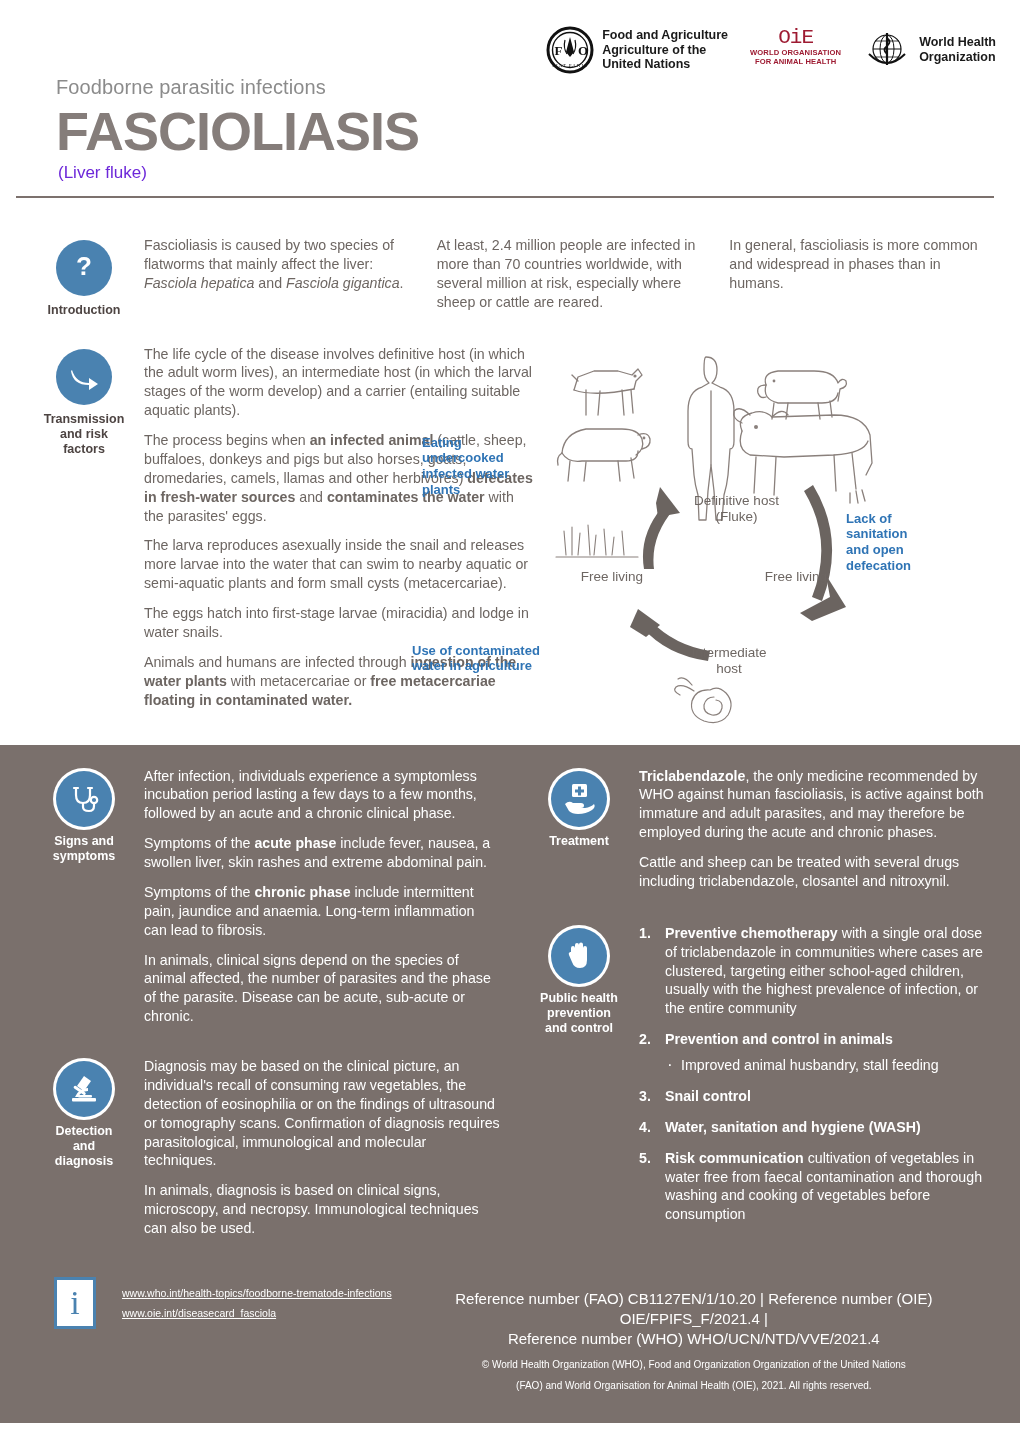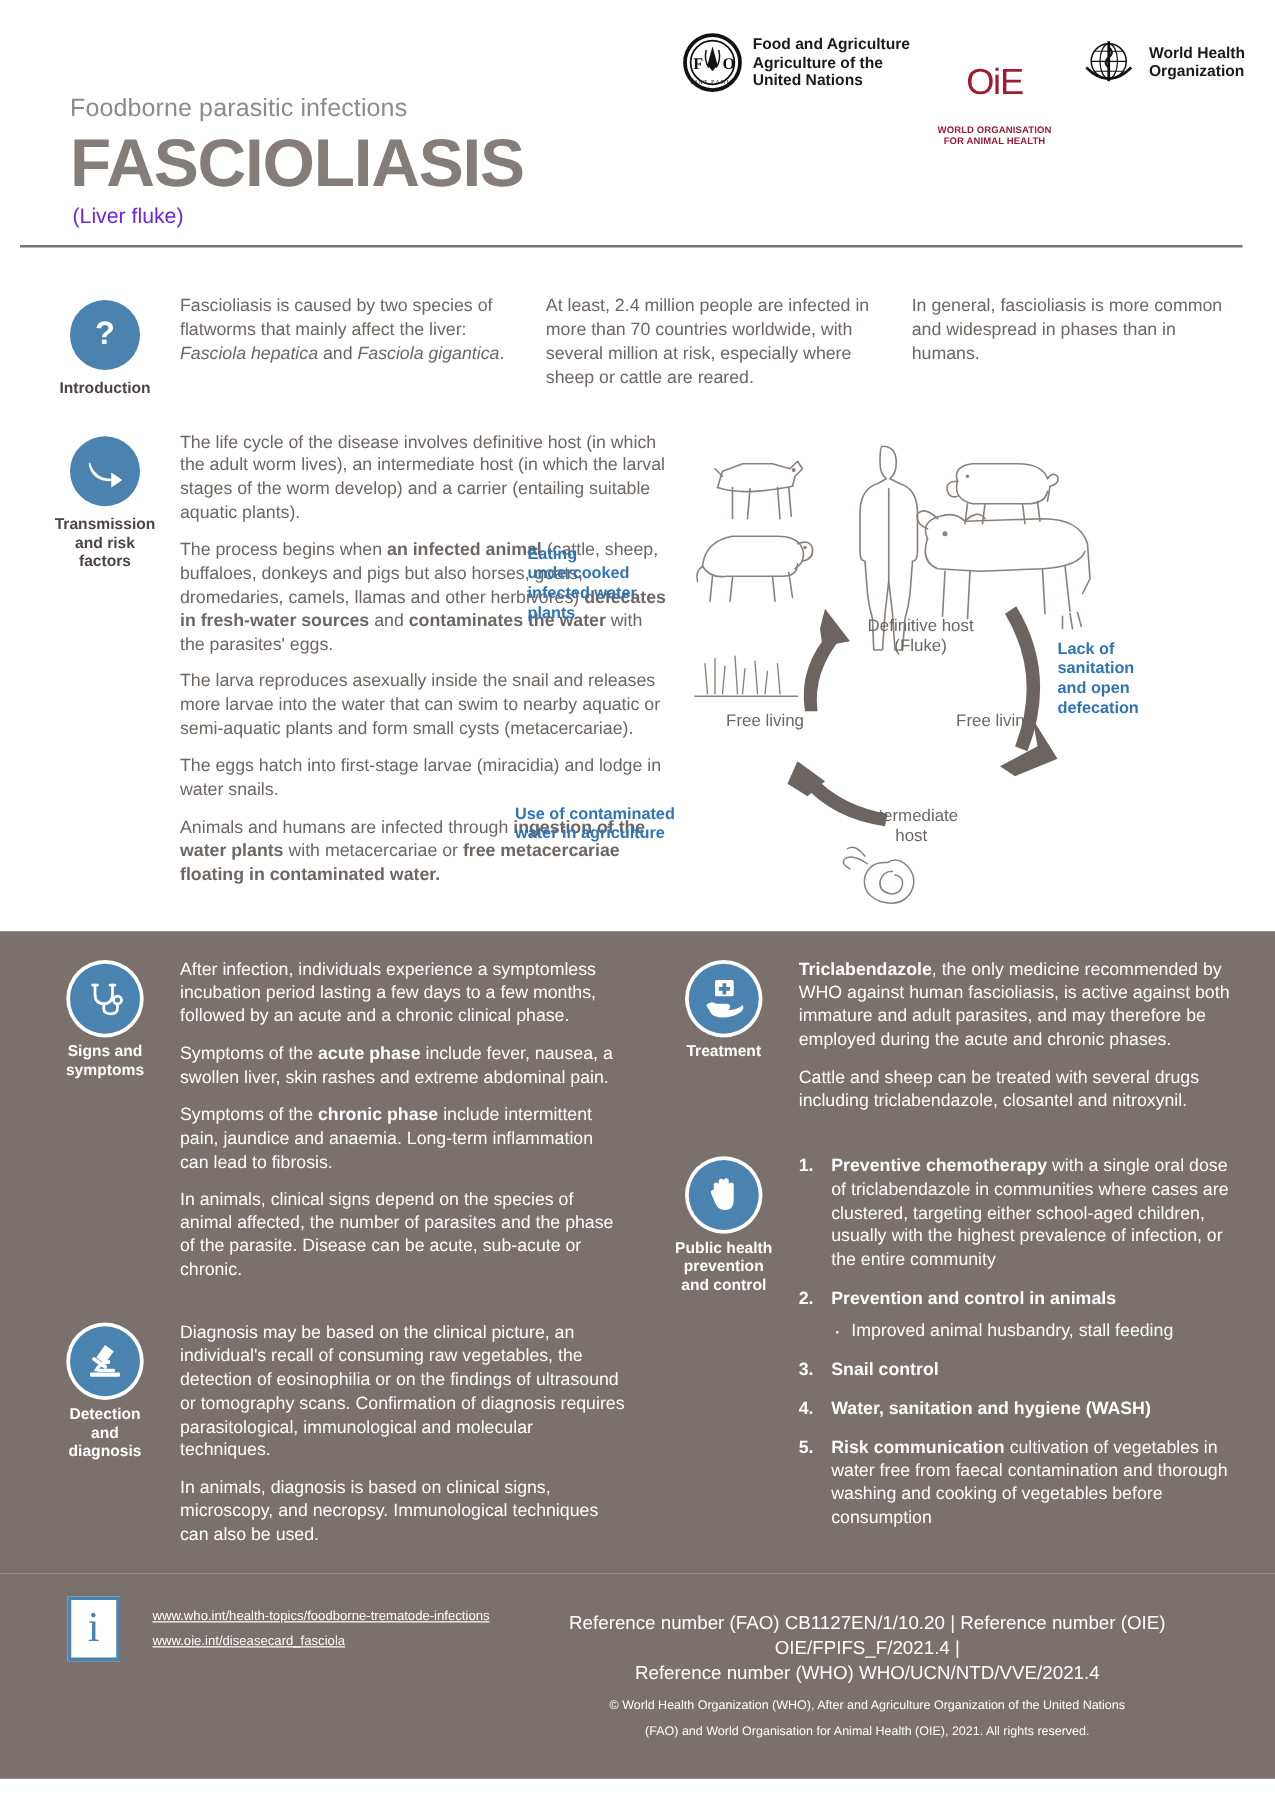--- a/index.html
+++ b/index.html
@@ -10,22 +10,22 @@
     overflow: hidden;
   }
   .page { position: relative; width: 1020px; height: 1442px; background:#fff; }
 
   
   .header { position: relative; padding: 18px 24px 0 24px; height: 210px; }
   .logos { position: absolute; right: 24px; top: 26px; display: flex; align-items: flex-start; gap: 22px; }
   .logo-block { display: flex; align-items: center; gap: 8px; }
   .logo-text { font-size: 12.5px; font-weight: bold; line-height: 1.18; color: #1a1a1a; }
   .oie-wrap { text-align: center; padding-top: 2px; }
-  .oie-mark { font-family: Liberation Sans, sans-serif; font-size: 29px; color: #9e1b32; line-height: 0.95; letter-spacing: -1px; margin-top: 25px; }
-  .oie-sub { font-size: 7.6px; font-weight: bold; color: #9e1b32; line-height: 1.25; letter-spacing: .1px; margin-top:18px; }
+  .oie-mark { font-family: Liberation Mono, monospace; font-size: 21px; color: #9e1b32; line-height: 0.95; letter-spacing: -1px; }
+  .oie-sub { font-size: 7.6px; font-weight: bold; color: #9e1b32; line-height: 1.25; letter-spacing: .1px; margin-top:0; }
 
   .kicker { font-size: 20px; color: #8b8b8b; letter-spacing: .1px; margin: 58px 0 0 32px; }
   .disease-title {
     font-size: 54px; font-weight: 800; color: #857d7a; letter-spacing: -1px;
     margin: 4px 0 0 32px; line-height: 1.05; font-stretch: condensed;
   }
   .subtitle { font-size: 17px; color: #6d28d9; margin: 3px 0 0 34px; }
   .rule { position:absolute; left: 16px; right: 26px; top: 196px; height: 2px; background: #7c716d; }
 
   
@@ -397,18 +397,18 @@
 
   <div class="footer">
     <div class="info-box">i</div>
     <div class="links">
       <a href="#">www.who.int/health-topics/foodborne-trematode-infections</a>
       <a href="#">www.oie.int/diseasecard_fasciola</a>
     </div>
     <div class="refs">
       <div class="l1">Reference number (FAO) CB1127EN/1/10.20 | Reference number (OIE) OIE/FPIFS_F/2021.4 |</div>
       <div class="l1">Reference number (WHO) WHO/UCN/NTD/VVE/2021.4</div>
-      <div class="l2">© World Health Organization (WHO), After and Agriculture Organization of the United Nations</div>
+      <div class="l2">© World Health Organization (WHO), Food and Organization Organization of the United Nations</div>
       <div class="l2">(FAO) and World Organisation for Animal Health (OIE), 2021. All rights reserved.</div>
     </div>
   </div>
 
 </div>
 
 </body></html>

